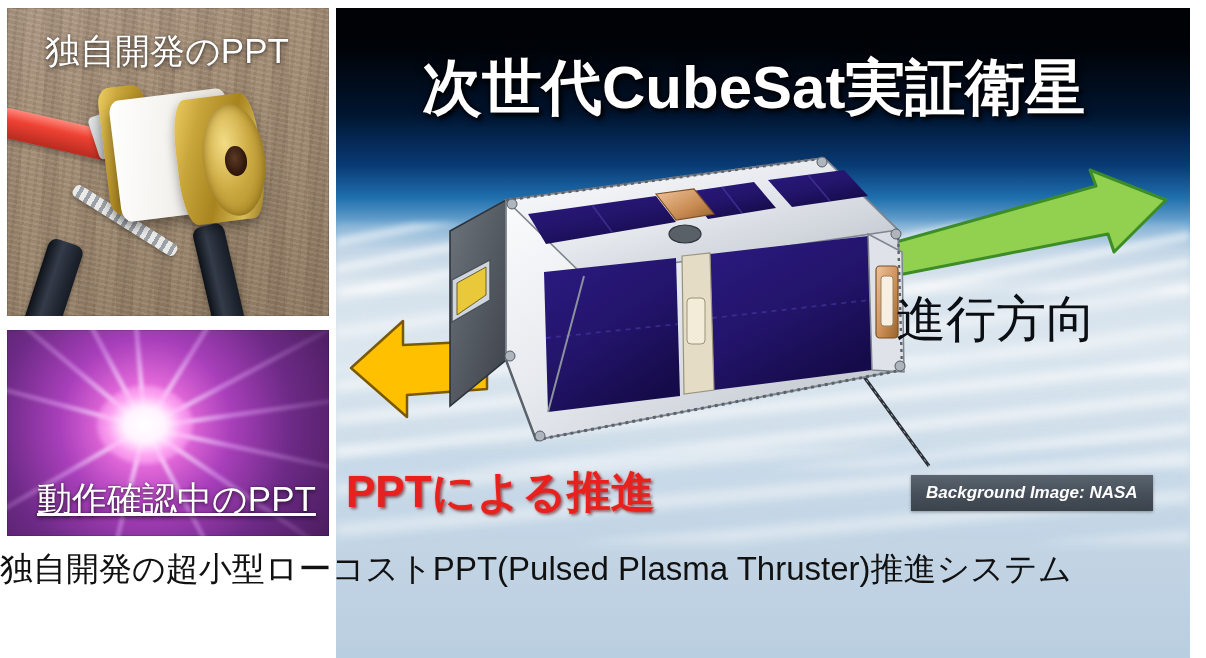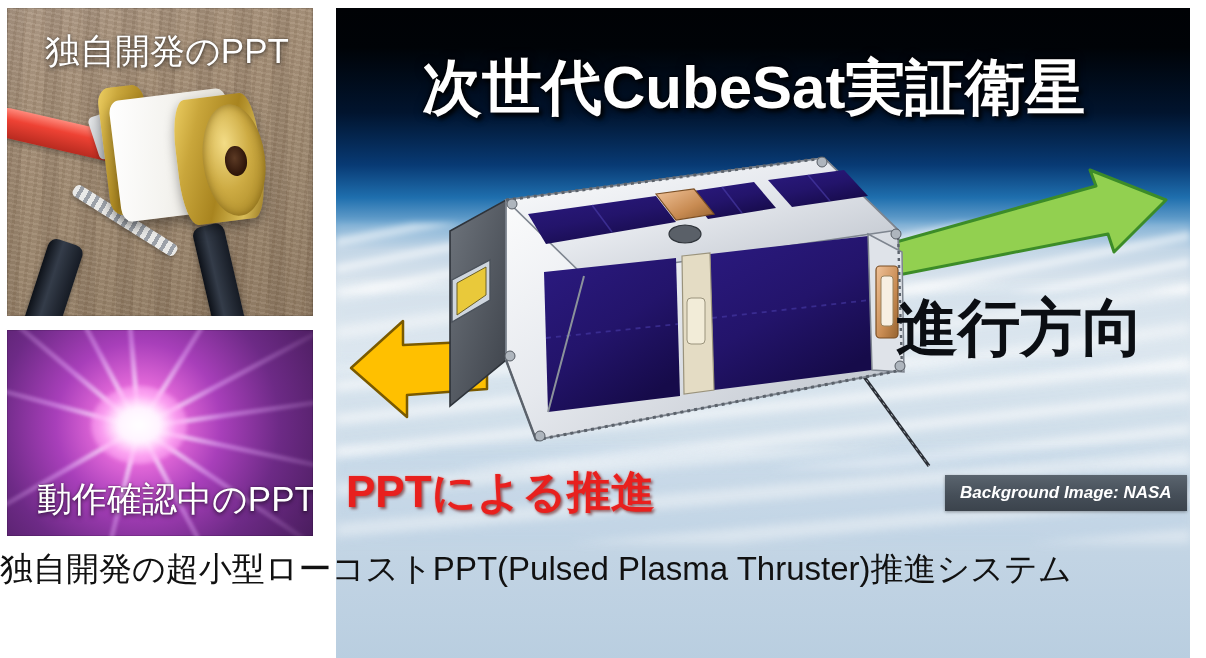--- a/index.html
+++ b/index.html
@@ -1,21 +1,21 @@
 <!DOCTYPE html>
 <html><head>
 <meta charset="utf-8">
 <style>
   html,body{margin:0;padding:0;background:#ffffff;}
   body{width:1206px;height:658px;overflow:hidden;
        font-family:"Liberation Sans","DejaVu Sans",sans-serif;}
   #root{position:relative;width:1206px;height:658px;background:#ffffff;}
 
   
-  .photo{position:absolute;overflow:hidden;}
+  .photo{position:absolute;overflow:hidden;padding-left:16px;}
 
   
   #photo-ppt{left:7px;top:8px;width:306px;height:308px;
      background:
        repeating-linear-gradient(96deg, rgba(120,92,62,.20) 0 3px, rgba(160,130,95,.10) 3px 9px),
        repeating-linear-gradient(91deg, rgba(95,72,48,.13) 0 17px, rgba(175,148,112,.10) 17px 38px),
        linear-gradient(160deg,#b2a090 0%,#a8947f 30%,#9d8a74 62%,#8e7b66 100%);
      box-shadow:0 0 0 1px rgba(0,0,0,.12) inset;}
   #photo-ppt .grain{position:absolute;inset:0;
      background:repeating-linear-gradient(12deg,rgba(255,255,255,.05) 0 2px,rgba(0,0,0,.04) 2px 5px);}
@@ -64,21 +64,21 @@
        background:linear-gradient(90deg,rgba(255,255,255,.85) 0%,rgba(235,180,255,.42) 38%,rgba(200,140,240,0) 100%);
        filter:blur(1.5px);}
   .core{position:absolute;left:43%;top:46%;width:96px;height:78px;margin:-39px 0 0 -48px;
      border-radius:50%;
      background:radial-gradient(ellipse at 50% 50%,#ffffff 0%,#fff4ff 30%,rgba(255,170,245,.75) 55%,rgba(220,110,220,0) 100%);
      filter:blur(2px);}
 
   .photo-caption{position:absolute;color:#ffffff;font-weight:400;white-space:nowrap;
      text-shadow:0 2px 4px rgba(0,0,0,.55),0 0 2px rgba(0,0,0,.4);}
   #cap-ppt{left:38px;top:20px;font-size:35px;}
-  #cap-plasma{left:30px;top:146px;font-size:35px;}
+  #cap-plasma{left:30px;top:146px;font-size:35px;text-decoration:underline;}
 
   
   #main-panel{position:absolute;left:336px;top:8px;width:854px;height:654px;overflow:hidden;
      background:
        linear-gradient(180deg,
          #000205 0%, #000307 6%,
          #01142e 16%, #083a74 24%,
          #1f6fae 29%, #6ea5cf 33%,
          #b9cfe2 37%, #d4e0ea 42%,
          #dfe8ef 55%, #cfdde9 70%,
@@ -98,24 +98,24 @@
      filter:blur(5px);opacity:.75;}
 
   #panel-title{position:absolute;left:86px;top:40px;font-size:60px;font-weight:700;
      color:#ffffff;white-space:nowrap;letter-spacing:0px;
      text-shadow:3px 3px 4px rgba(0,0,0,.9),-1px -1px 2px rgba(0,0,0,.55),0 0 10px rgba(0,0,0,.6);}
 
   #thrust-label{position:absolute;left:10px;top:455px;font-size:44px;font-weight:700;
      color:#e8201e;white-space:nowrap;
      text-shadow:2px 2px 3px rgba(90,0,0,.55),0 0 2px rgba(255,120,110,.6);}
 
-  #direction-label{position:absolute;left:560px;top:278px;font-size:62px;font-weight:700;
+  #direction-label{position:absolute;left:560px;top:278px;font-size:50px;font-weight:400;
      color:#0b0e13;white-space:nowrap;}
 
-  #nasa-badge{position:absolute;left:609px;top:467px;padding:8px 15px;
+  #nasa-badge{position:absolute;left:575px;top:467px;padding:8px 15px;
      background:linear-gradient(180deg,#5a646e 0%,#464f59 55%,#3b434c 100%);
      color:#ffffff;font-size:17px;font-weight:700;font-style:italic;white-space:nowrap;
      box-shadow:0 1px 3px rgba(0,0,0,.35);}
 
   
   #arrow-green{position:absolute;left:492px;top:160px;width:342px;height:120px;}
   #arrow-yellow{position:absolute;left:13px;top:307px;width:140px;height:108px;}
 
   
   #cubesat{position:absolute;left:88px;top:140px;width:520px;height:330px;}

